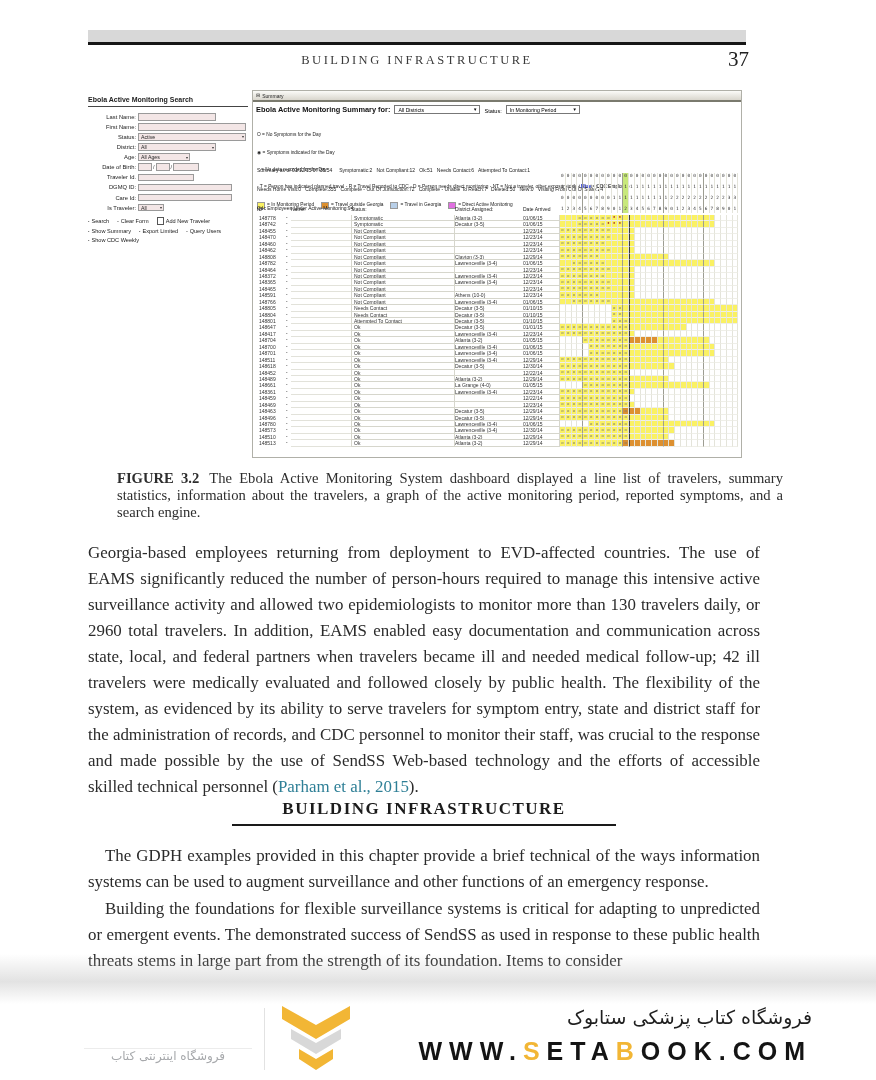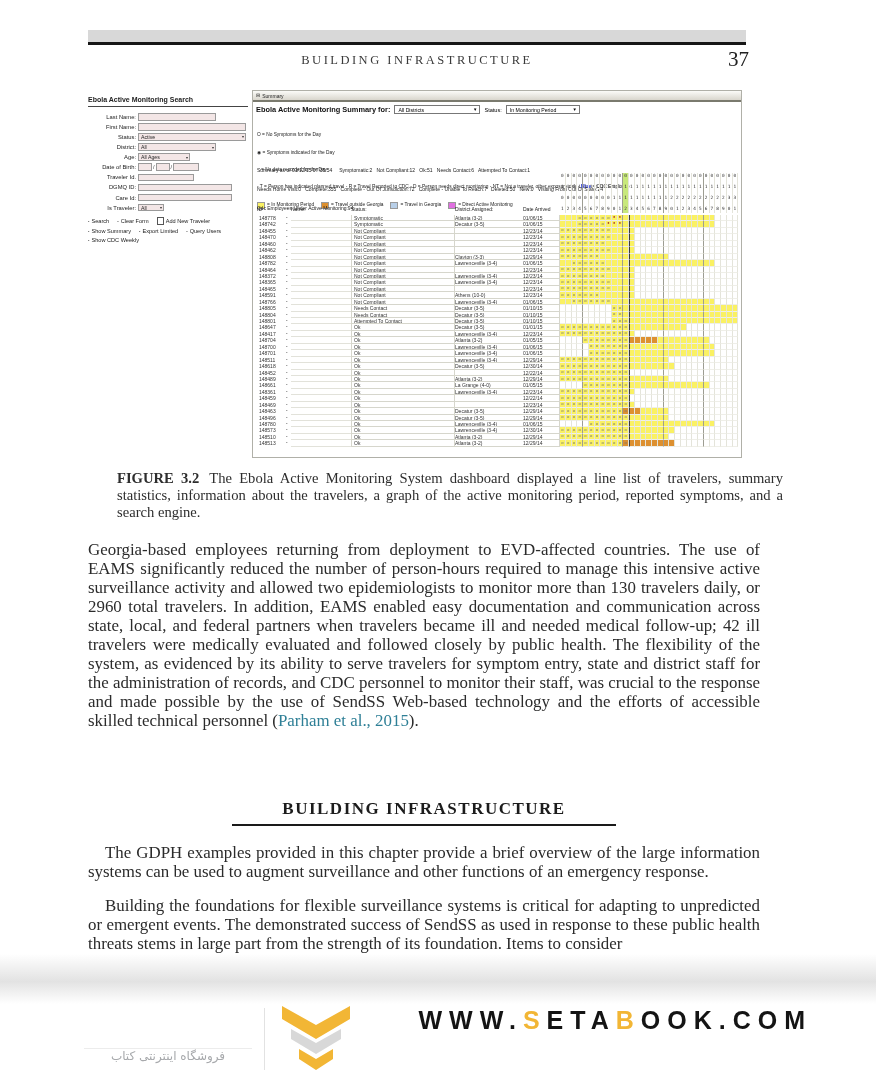--- a/index.html
+++ b/index.html
@@ -26,21 +26,21 @@
   #search-buttons{margin-top:6px;}
   .sp-btn-row{display:flex;gap:8px;margin-bottom:3px;align-items:center;}
   .sp-btn{display:inline-flex;align-items:center;gap:2px;font-size:5.6px;cursor:pointer;white-space:nowrap;}
   .blt{font-size:4.2px;color:#333;}
   .doc-ic{width:5px;height:6px;border:1px solid #555;background:#fff;display:inline-block;}
 
   
   .dashboard{position:absolute;left:164px;top:0;width:488px;height:366px;border:1px solid #b0b0a8;background:#fff;font-family:"Liberation Sans",sans-serif;}
   .tabbar{position:absolute;left:0;top:0;right:0;height:9px;background:linear-gradient(#fbfbf8,#d9d6cd);border-bottom:2px solid #7a7a6e;display:flex;align-items:center;gap:2px;padding-left:3px;font-size:5px;color:#222;}
   .tab-icon{font-size:5px;line-height:5px;}
-  .dash-title-row{position:absolute;left:3px;top:14px;display:flex;align-items:center;gap:4px;}
+  .dash-title-row{position:absolute;left:3px;top:14px;display:flex;align-items:flex-end;gap:4px;}
   .dash-title{font-weight:bold;font-size:7.4px;color:#111;white-space:nowrap;}
   .dash-select{border:1px solid #777;background:#fff;font-size:5.4px;display:inline-flex;justify-content:space-between;align-items:center;padding:0 2px;height:9px;box-sizing:border-box;}
   [data-name="district-select"]{width:86px;}
   [data-name="status-select"]{width:74px;}
   .dash-status-label{font-size:5.6px;}
   .dsel-arr{font-size:4.4px;margin-left:3px;}
   .legend{position:absolute;left:4px;top:30px;font-size:4.8px;line-height:5.7px;color:#222;white-space:pre;}
   .legend .blue{color:#2233cc;font-weight:bold;}
   #legend-swatches{margin-top:1px;}
   .lg-item{display:inline-flex;align-items:center;margin-right:7px;gap:2px;}
@@ -70,21 +70,21 @@
   .gc.y{background:#faf163;}
   .gc.o{background:#dd9030;}
   .gc.wk{border-right-color:#9d9d92;}
   .gc.tl{border-left:1px solid #3c3c3c;}
   .sy{font-size:4.2px;color:#6f6f6f;line-height:1;}
   .dot{font-size:3.8px;color:#a8281e;line-height:1;}
 
   
   .caption{position:absolute;left:88px;top:470px;width:666px;font-size:14.6px;line-height:16.8px;color:#2e2e2e;text-align:justify;margin-left:29px;}
   .cap-label{font-weight:bold;margin-right:10px;}
-  .para{position:absolute;left:88px;width:672px;font-size:16.9px;line-height:19px;color:#2b2b2b;text-align:justify;}
+  .para{position:absolute;left:88px;width:672px;font-size:16.9px;line-height:26px;color:#2b2b2b;text-align:justify;}
   #para1{top:540px;}
   .cite{color:#2e7f96;}
   .section-heading{position:absolute;left:88px;top:799px;width:672px;text-align:center;}
   .sh-inner{display:inline-block;font-size:17px;font-weight:bold;letter-spacing:1.5px;color:#1c1c1c;padding:0 50px 5px 50px;border-bottom:2.5px solid #1a1a1a;}
   #para2{top:843px;text-indent:17px;}
   #para3{top:896px;text-indent:17px;}
 
   .fade-band{position:absolute;left:0;top:954px;width:876px;height:50px;background:linear-gradient(180deg,rgba(210,210,210,0) 0%,rgba(198,198,198,0.5) 55%,rgba(255,255,255,0) 100%);}
 
   
@@ -2573,31 +2573,32 @@
   </div>
 
   <div class="para" id="para1" data-name="body-paragraph-1">
     <span>Georgia-based employees returning from deployment to EVD-affected countries. The use of EAMS significantly reduced the number of person-hours required to manage this intensive active surveillance activity and allowed two epidemiologists to monitor more than 130 travelers daily, or 2960 total travelers. In addition, EAMS enabled easy documentation and communication across state, local, and federal partners when travelers became ill and needed medical follow-up; 42 ill travelers were medically evaluated and followed closely by public health. The flexibility of the system, as evidenced by its ability to serve travelers for symptom entry, state and district staff for the administration of records, and CDC personnel to monitor their staff, was crucial to the response and made possible by the use of SendSS Web-based technology and the efforts of accessible skilled technical personnel (</span><span class="cite" data-name="citation-link">Parham et al., 2015</span><span>).</span>
   </div>
 
   <div class="section-heading" data-name="section-heading">
     <span class="sh-inner" data-name="section-heading-text">BUILDING INFRASTRUCTURE</span>
   </div>
 
-  <div class="para" id="para2" data-name="body-paragraph-2">The GDPH examples provided in this chapter provide a brief overview of the large information systems can be used to augment surveillance and other functions of an emergency response.</div>
+  <div class="para" id="para2" data-name="body-paragraph-2">The GDPH examples provided in this chapter provide a brief technical of the ways information systems can be used to augment surveillance and other functions of an emergency response.</div>
   <div class="para" id="para3" data-name="body-paragraph-3">Building the foundations for flexible surveillance systems is critical for adapting to unpredicted or emergent events. The demonstrated success of SendSS as used in response to these public health threats stems in large part from the strength of its foundation. Items to consider</div>
 
   <div class="fade-band" data-name="page-bottom-shading"></div>
 
   <div class="footer" data-name="footer">
     <div class="logo-sub" data-name="setabook-slogan">فروشگاه اینترنتی کتاب</div>
     <div class="logo-sep" data-name="logo-divider"></div>
     <svg class="chevrons" data-name="setabook-chevron-icon" width="80" height="74" viewBox="0 0 80 74">
       <path d="M6 2 L40 21 L74 2 L74 15 L40 35 L6 15 Z" fill="#f2b635"></path>
       <path d="M15 25 L40 39 L65 25 L65 35 L40 50 L15 35 Z" fill="#d8d8d8"></path>
       <path d="M23 45 L40 55 L57 45 L57 55 L40 66 L23 55 Z" fill="#f2b635"></path>
     </svg>
     <div class="footer-right" data-name="footer-text-block">
+      <div class="f-line1" data-name="footer-persian-line">فروشگاه کتاب پزشکی ستابوک</div>
       <div class="f-url" id="footer-url" data-name="footer-url"><span class="useg" data-name="url-segment" style="color: rgb(20, 20, 20);">WWW.</span><span class="useg" data-name="url-segment" style="color: rgb(242, 182, 53);">S</span><span class="useg" data-name="url-segment" style="color: rgb(20, 20, 20);">ETA</span><span class="useg" data-name="url-segment" style="color: rgb(242, 182, 53);">B</span><span class="useg" data-name="url-segment" style="color: rgb(20, 20, 20);">OOK.COM</span></div>
     </div>
   </div>
 
 </div>
 
 </body></html>

